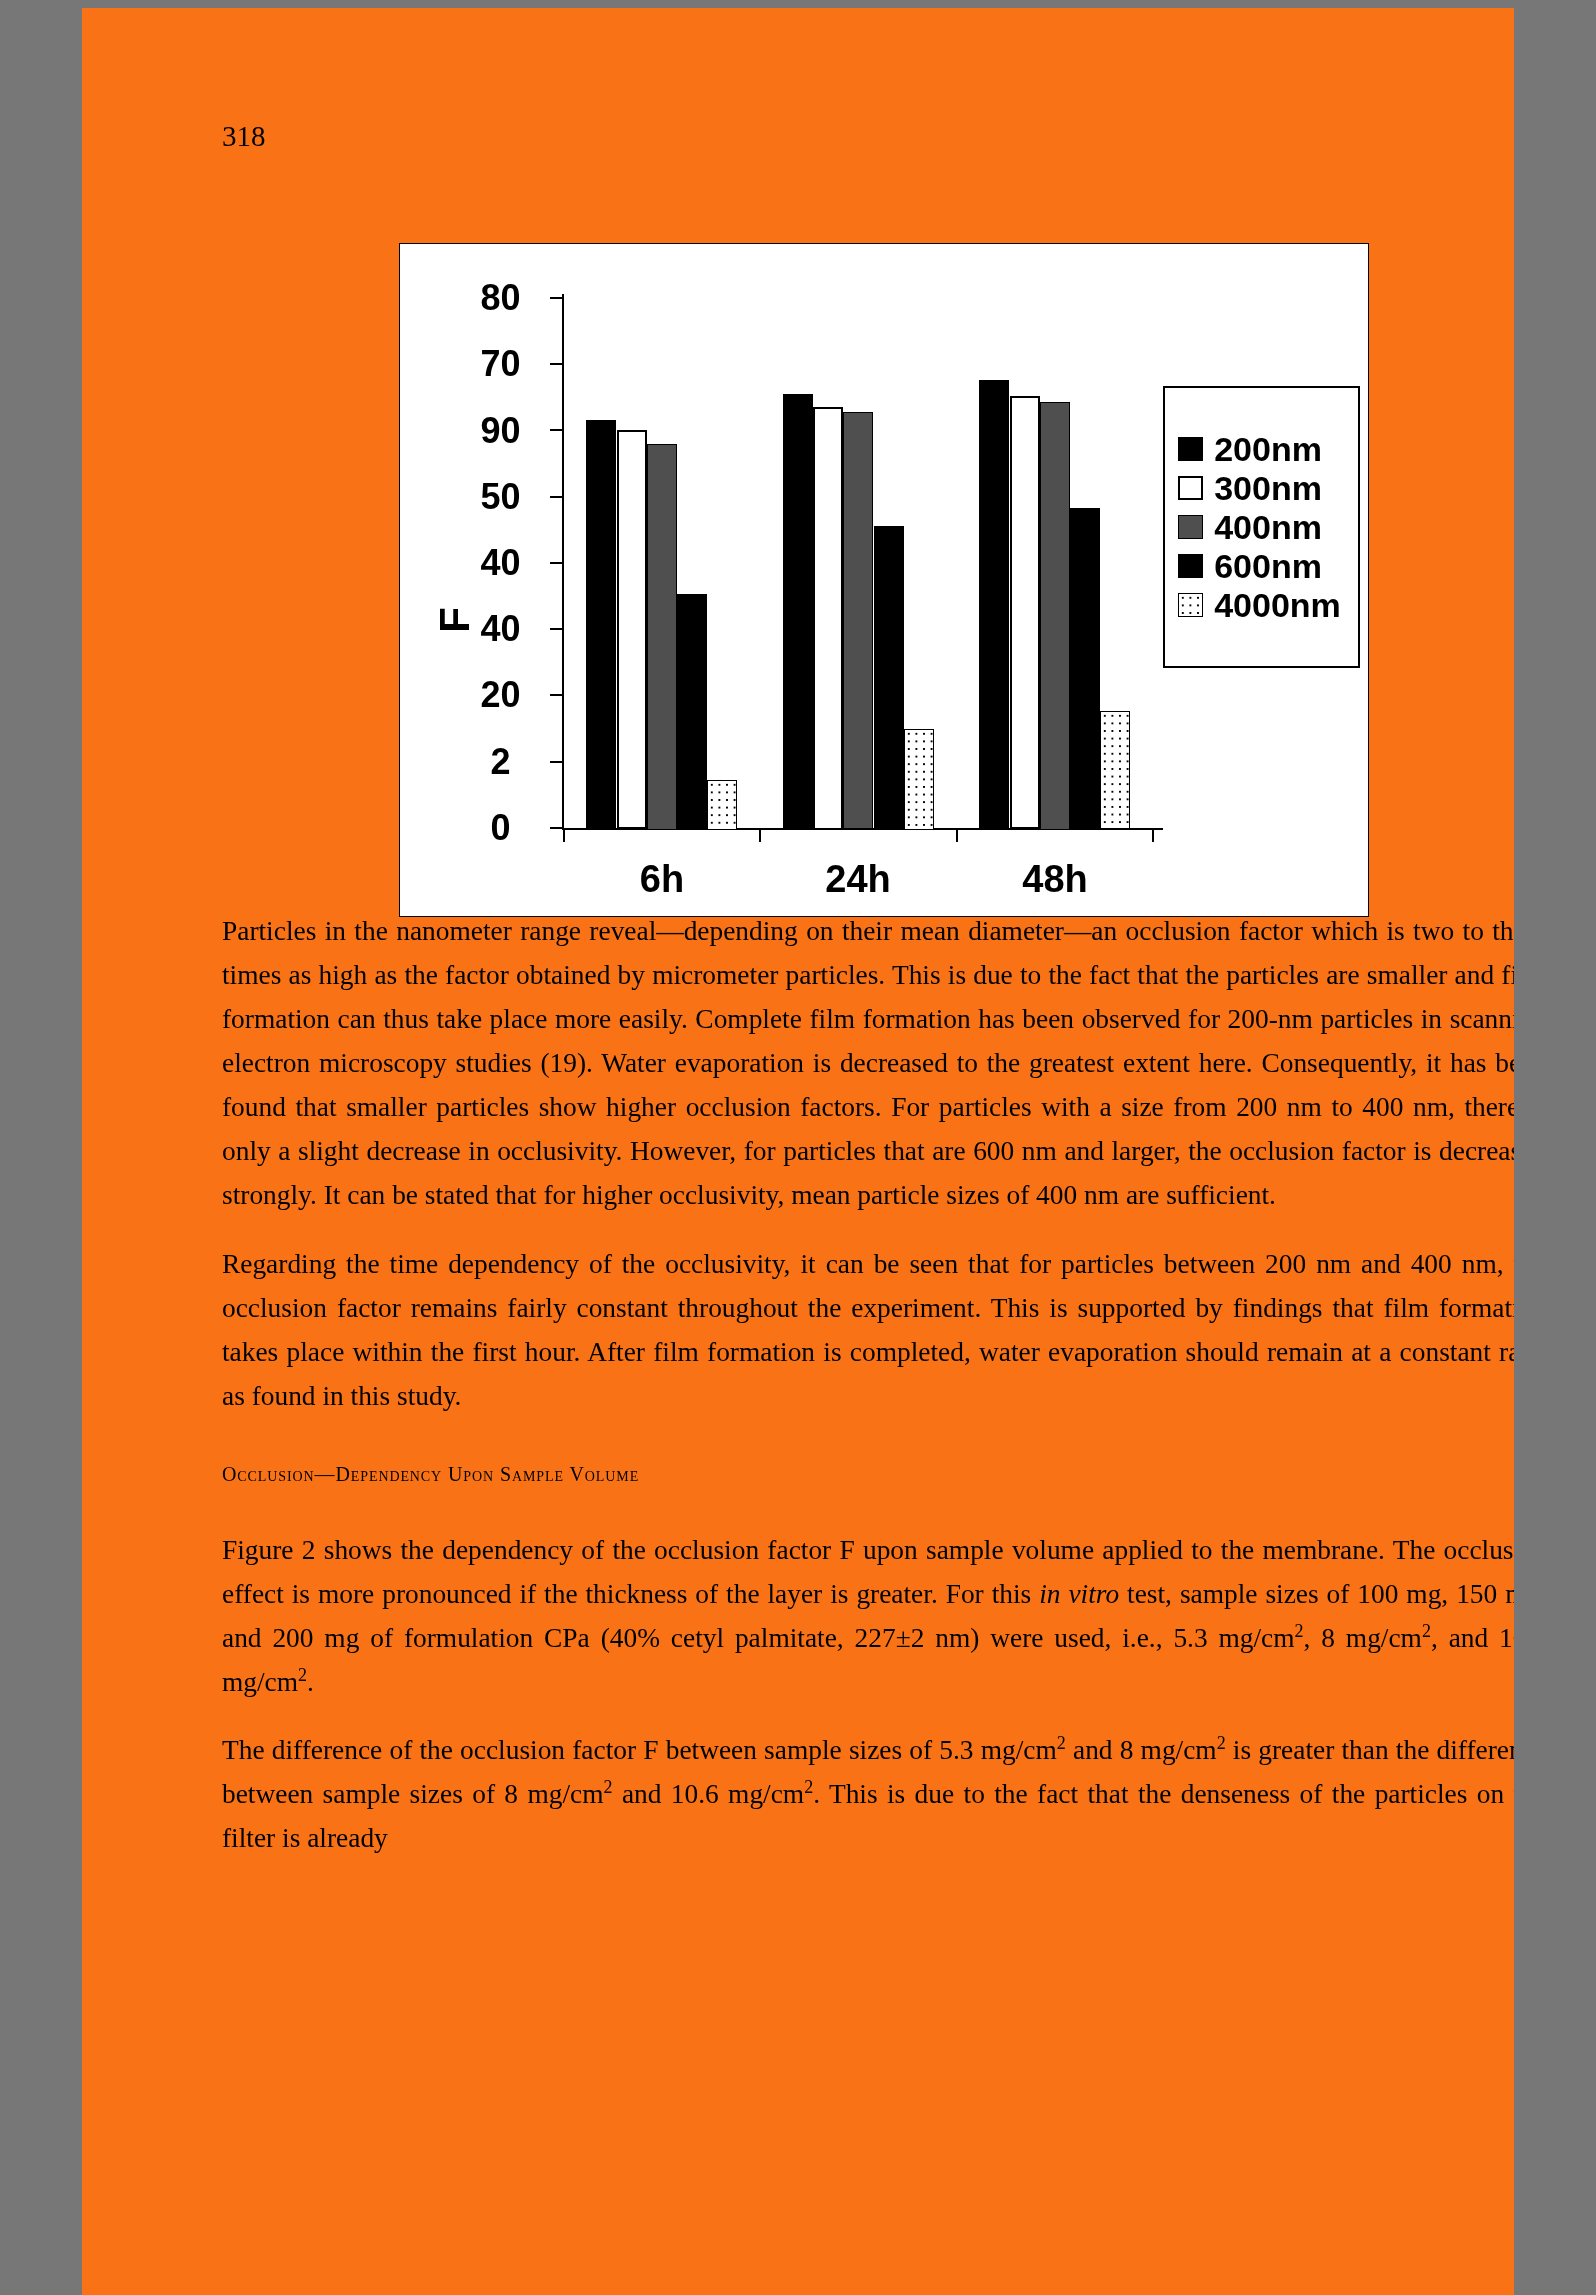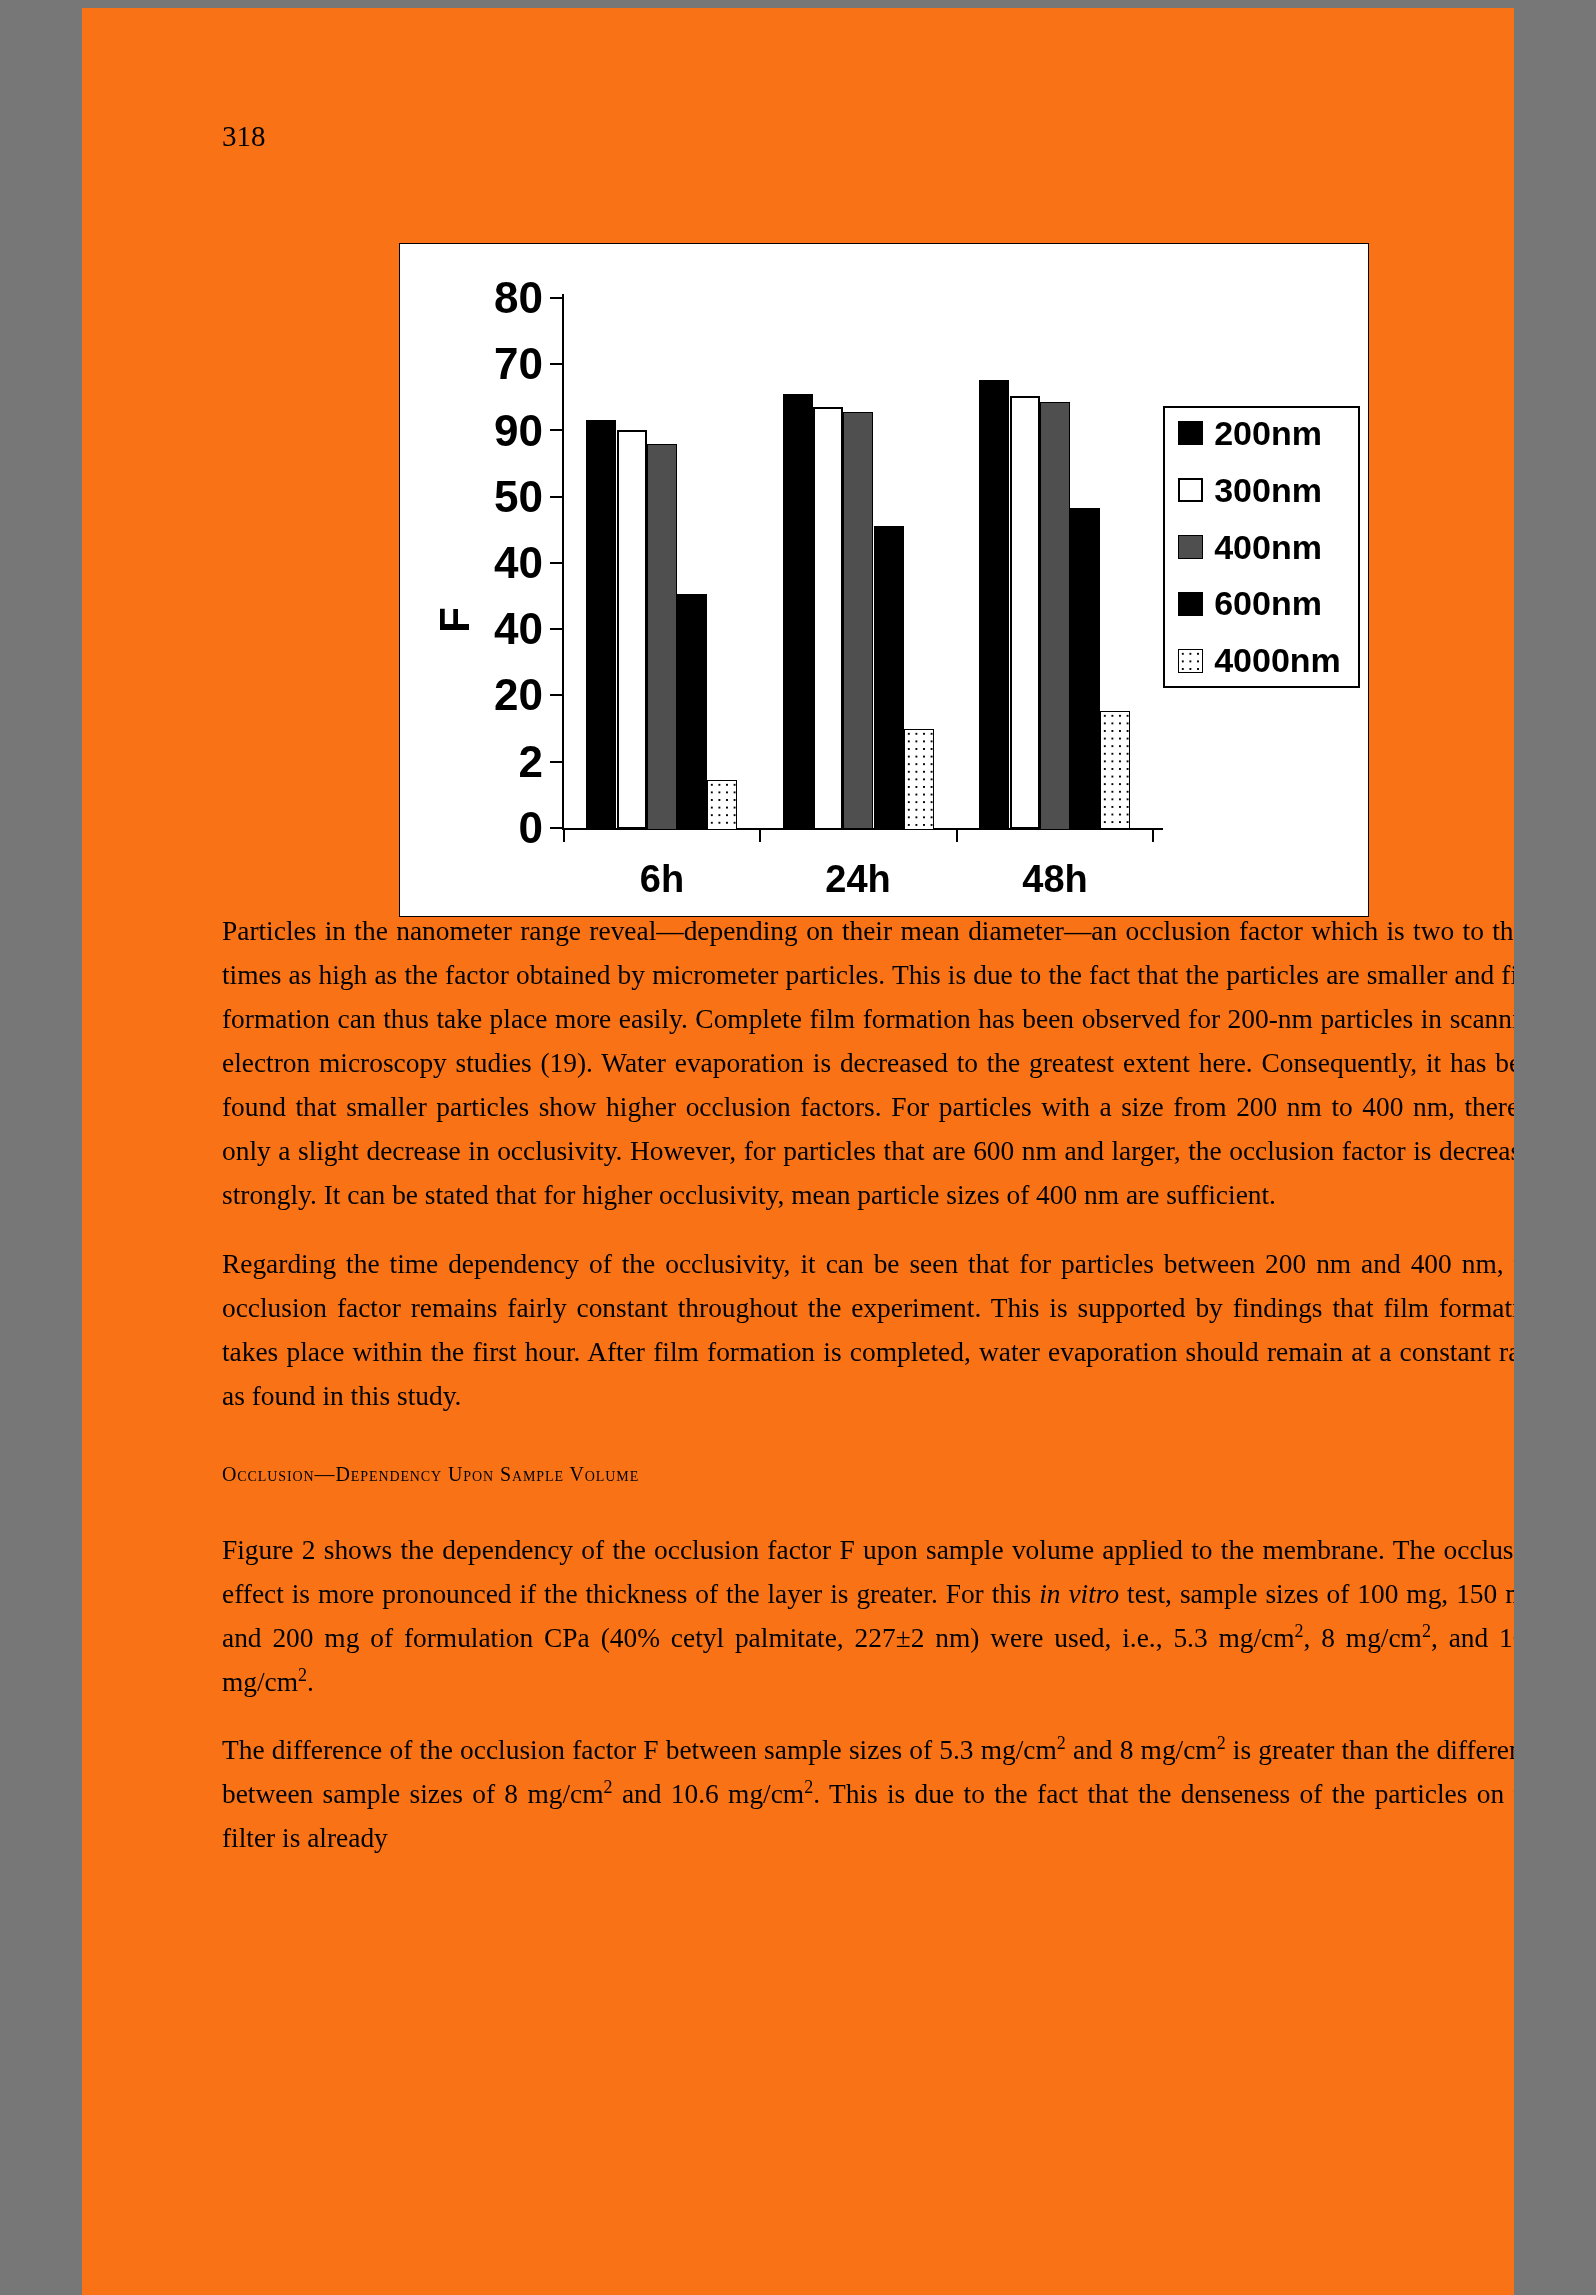--- a/index.html
+++ b/index.html
@@ -26,42 +26,42 @@
     border:1.9px solid #000;background:#fff;
     box-sizing:border-box;
   }
   .ylabel{
     position:absolute;left:42px;top:352px;
     font-family:"Liberation Sans", sans-serif;font-weight:bold;
     font-size:42px;transform:rotate(-90deg);
   }
   .axis-line,.tick{position:absolute;background:#000;}
   .ytick-label{
-    position:absolute;width:85px;text-align:right;
+    position:absolute;width:85px;text-align:center;
     font-family:"Liberation Sans", sans-serif;font-weight:bold;
-    font-size:44px;line-height:38px;
+    font-size:36px;line-height:38px;
   }
   .xcat-label{
     position:absolute;width:132px;text-align:center;
     font-family:"Liberation Sans", sans-serif;font-weight:bold;
     font-size:38px;
   }
   .bar{position:absolute;box-sizing:border-box;}
   .fill-black{background:#000;}
   .fill-white{background:#fff;border:2.8px solid #000;}
   .fill-gray{background:#4f4f4f;border:1.9px solid #000;}
   .fill-dotted{
     background-color:#fff;border:1.9px solid #000;
     background-image:radial-gradient(#000 1.2px, transparent 1.4px);
     background-size:7.6px 7.6px;
   }
   .legend{
-    position:absolute;left:763px;top:162px;width:197px;height:282px;
+    position:absolute;left:763px;top:142px;width:197px;height:282px;
     border:2.8px solid #000;background:#fff;box-sizing:border-box;
-    display:flex;flex-direction:column;justify-content:space-between;
+    display:flex;flex-direction:column;justify-content:center;
     padding:5.7px 3.8px 5.7px 13.2px;
   }
   .legend-item{display:flex;align-items:center;gap:11.4px;}
   .legend-swatch{width:24.6px;height:24.6px;flex:0 0 aupx;box-sizing:border-box;}
   .legend-label{
     font-family:"Liberation Sans", sans-serif;font-weight:bold;font-size:34px;
     white-space:nowrap;
   }
   
   .text-col{position:absolute;left:140px;top:901px;width:1325px;}

